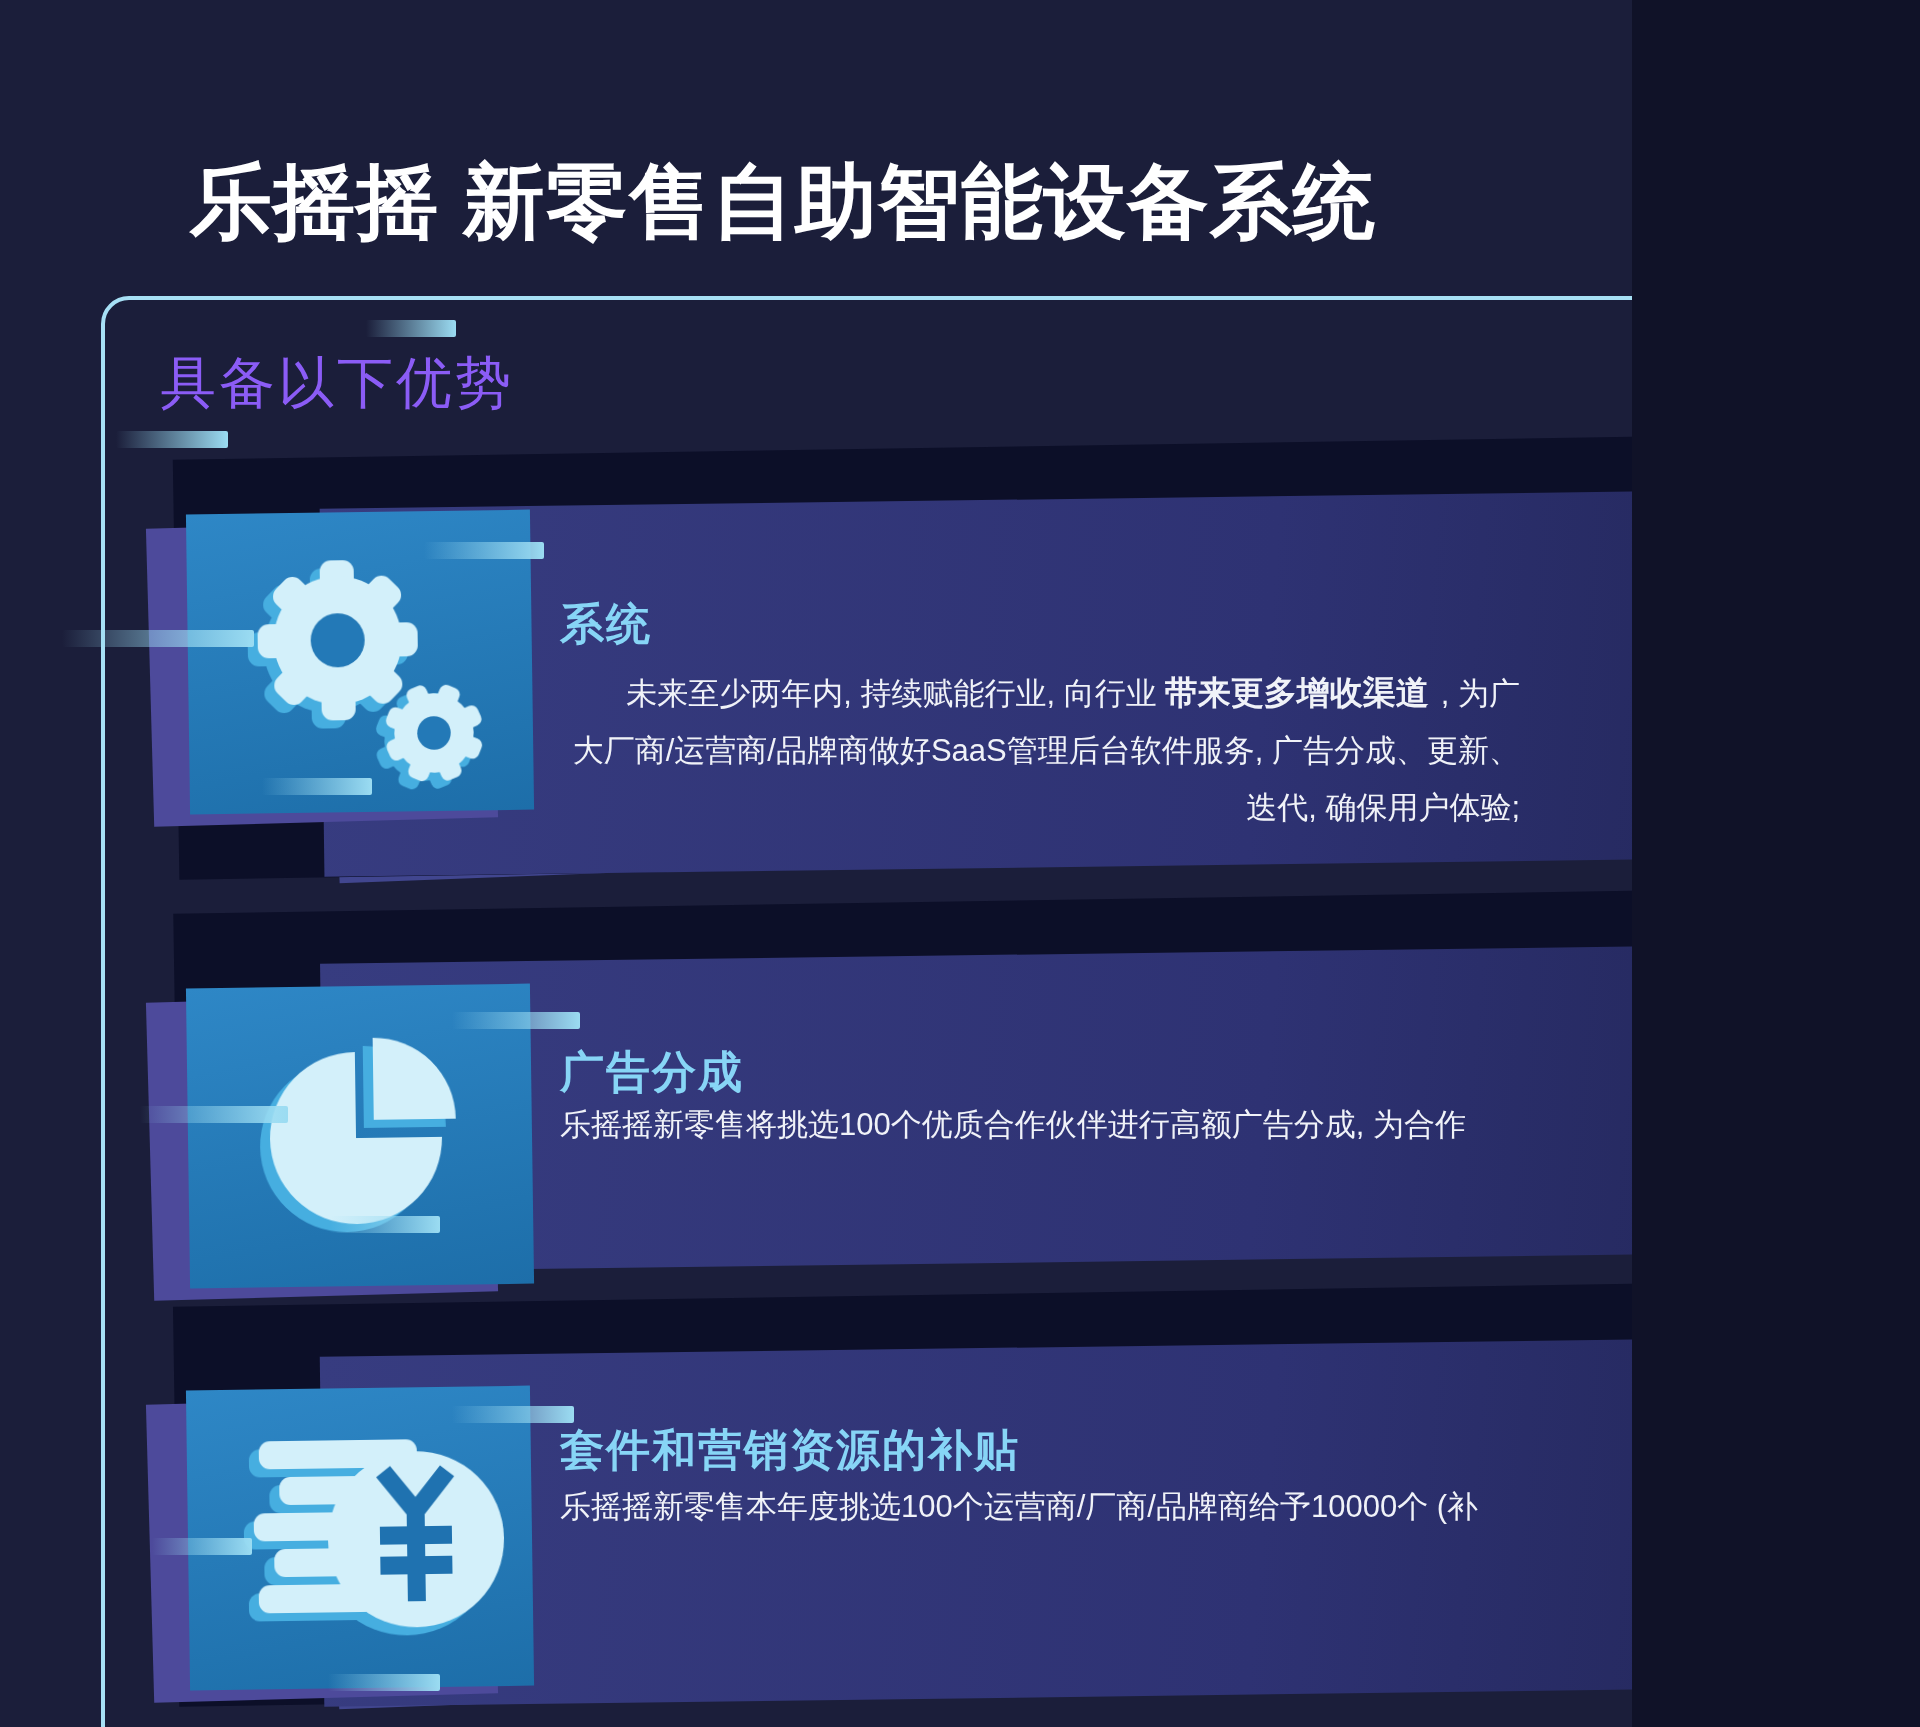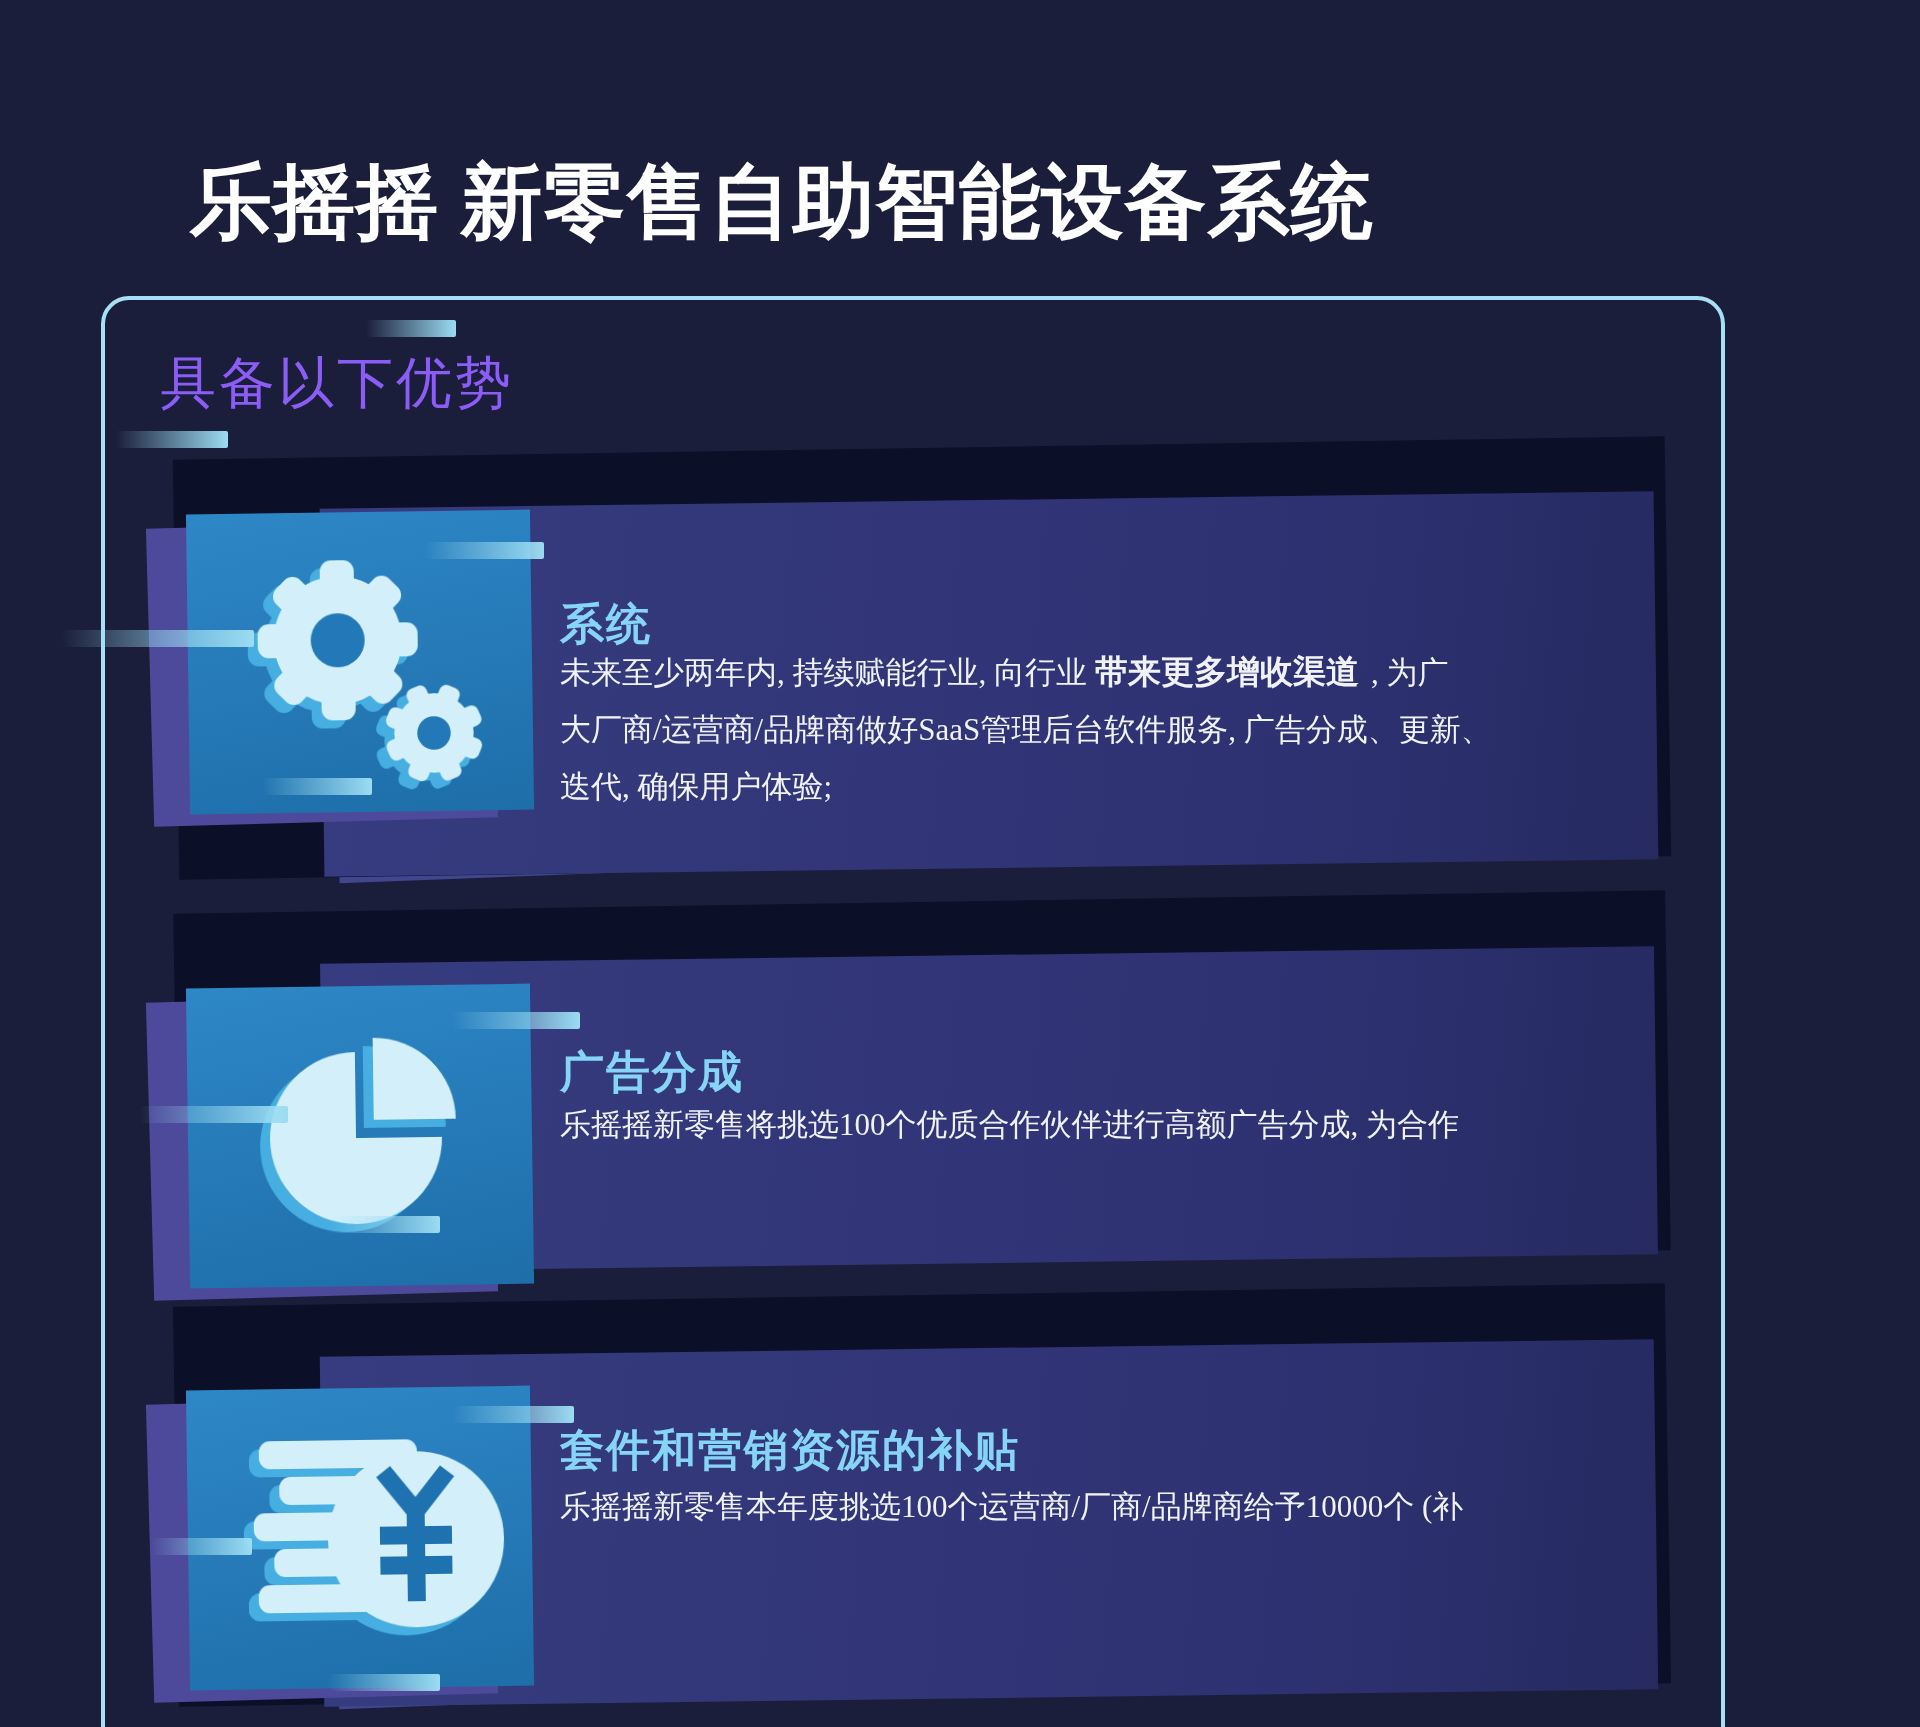--- a/index.html
+++ b/index.html
@@ -1,20 +1,20 @@
 <!DOCTYPE html>
 <html><head>
 <meta charset="utf-8">
 <style>
   * { margin:0; padding:0; box-sizing:border-box; }
   html,body { background:#101228; }
   #poster {
-    position:relative; width:1920px; height:1727px; overflow:hidden;
+    position:relative; width:1632px; height:1727px; overflow:hidden;
     background:#1b1e3a;
-    font-family:Liberation Serif, serif;
+    font-family:Liberation Sans, sans-serif;
   }
   .main-title {
     position:absolute; left:190px; top:148px; width:1180px;
     text-align:center; font-size:82px; font-weight:700; color:#ffffff;
     letter-spacing:1px; white-space:nowrap;
   }
   .panel {
     position:absolute; left:101px; top:296px; width:1624px; height:1520px;
     border:4px solid #a7e0f5; border-radius:28px;
   }
@@ -63,21 +63,21 @@
   .tb3 { top:1400px; } .tl3 { top:1388px; }
   .tile svg { width:344px; height:300px; display:block;
     filter:drop-shadow(-10px 8px 0 #46aee0); }
 
   .card-title { position:absolute; left:560px; font-size:44px; font-weight:700;
     color:#87d5f6; letter-spacing:2px; z-index:10; white-space:nowrap;margin-top:25px; }
   .ct1 { top:570px; } .ct2 { top:1018px; } .ct3 { top:1396px; }
 
   .card-body { position:absolute; left:560px; width:960px; font-size:31px;
     line-height:57px; color:#f0f2f8; z-index:10; }
-  .cbody1 { top:644px; } .cbody2 { top:1096px; } .cbody3 { top:1478px; }
+  .cbody1 { top:664px;text-align:right; } .cbody2 { top:1096px; } .cbody3 { top:1478px; }
   .bline { white-space:nowrap; }
   .hl { font-weight:700; font-size:33px; margin:0 12px 0 8px; }
 </style>
 </head>
 <body>
 
 <div id="poster">
 
   <h1 class="main-title">乐摇摇 新零售自助智能设备系统</h1>
 

